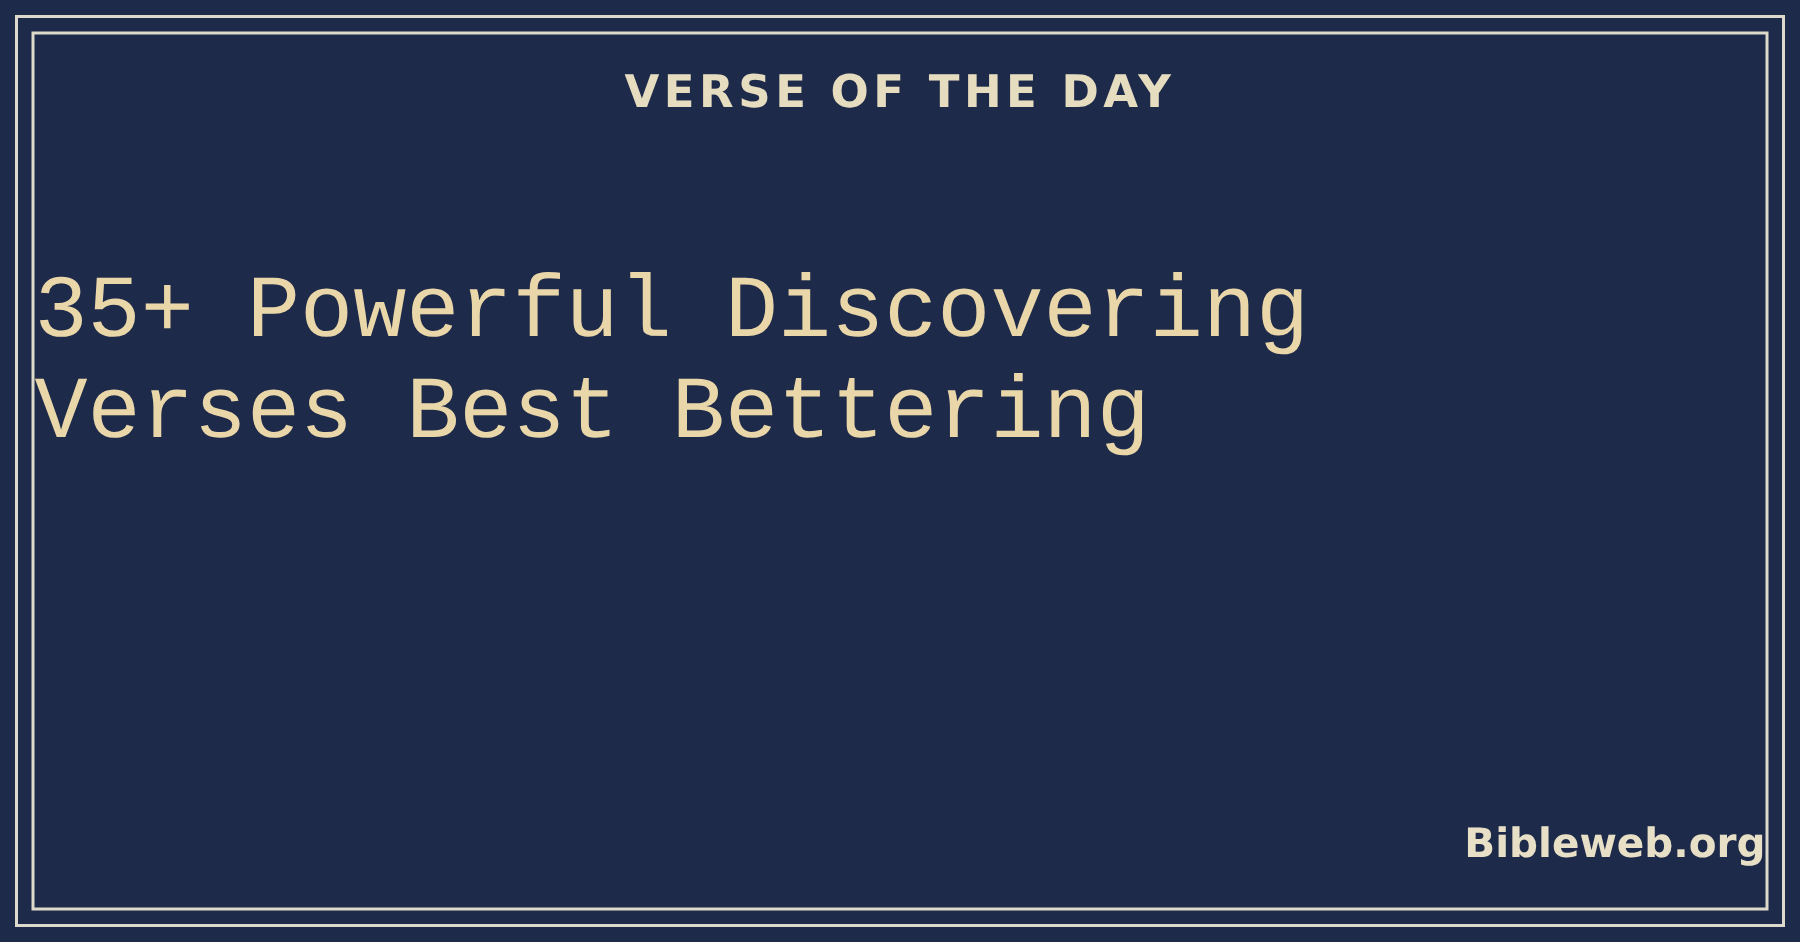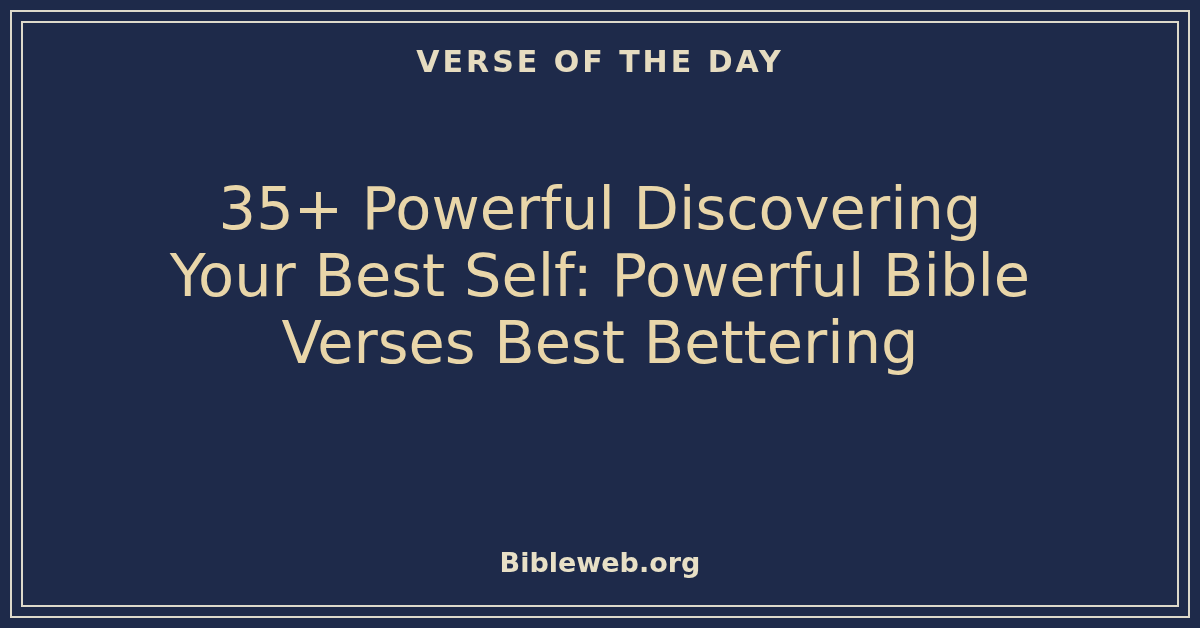--- a/index.html
+++ b/index.html
@@ -67,38 +67,38 @@
     letter-spacing: 3.0px;
     line-height: 1;
     white-space: nowrap;
   }
 
   #headline-wrap {
     position: absolute;
     left: 0;
     right: 0;
     top: 152px;
-    text-align: center;
+    font-family: Liberation Mono, monospace;
   }
 
   .headline-line {
     color: #e9d6a9;
     font-size: 59px;
     font-weight: 400;
     line-height: 67px;
     letter-spacing: 0px;
     white-space: nowrap;
   }
 
   #footer {
     position: absolute;
     left: 0;
     right: 0;
     bottom: 29px;
-    text-align: center;
+    text-align: right;
     color: #e8e0c6;
     font-size: 27px;
     font-weight: 700;
     line-height: 1;
     white-space: nowrap;
   }
 </style>
 </head>
 <body>
 
@@ -106,20 +106,19 @@
 
   <div id="frame-outer"></div>
   <div id="frame-inner"></div>
 
   <div id="content">
 
     <div id="eyebrow">VERSE OF THE DAY</div>
 
     <div id="headline-wrap">
       <div class="headline-line">35+ Powerful Discovering</div>
-      <div class="headline-line">Your Best Self: Powerful Bible</div>
       <div class="headline-line">Verses Best Bettering</div>
     </div>
 
     <div id="footer">Bibleweb.org</div>
 
   </div>
 </div>
 
 </body></html>

